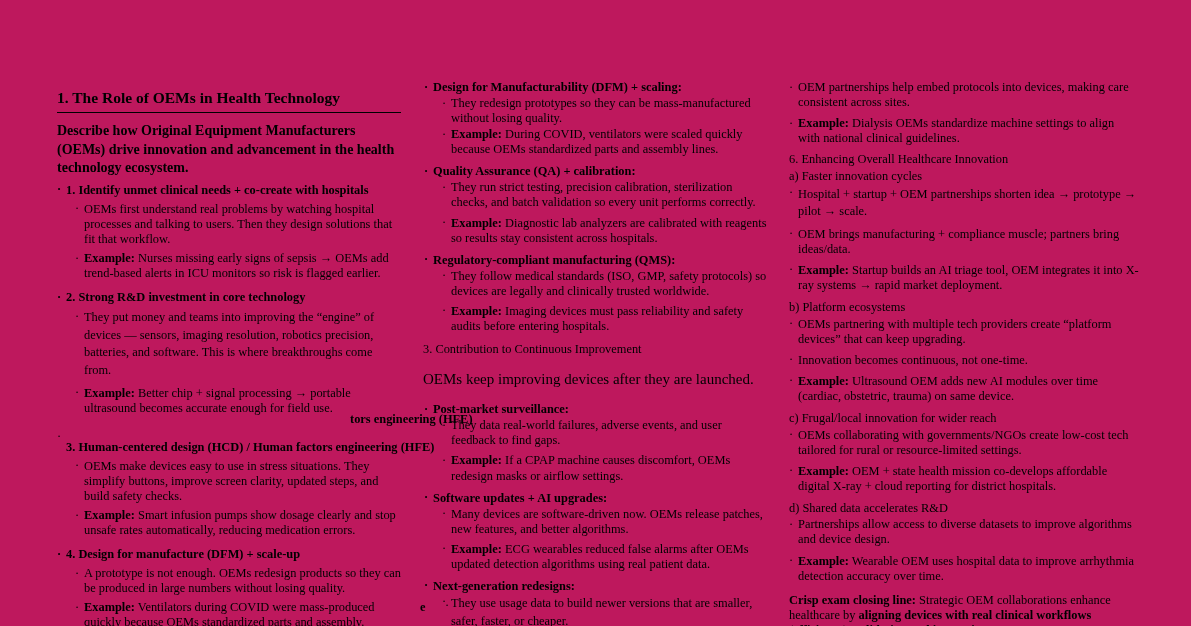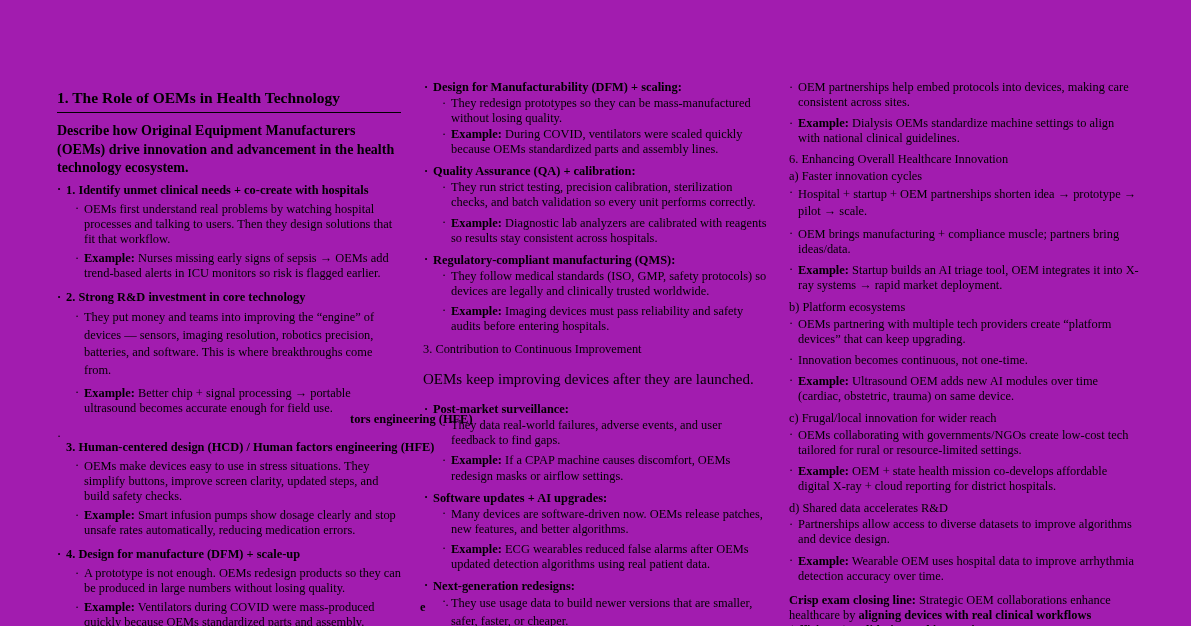--- a/index.html
+++ b/index.html
@@ -11,21 +11,21 @@
   body {
     font-family: "Liberation Serif", "DejaVu Serif", serif;
     color: #000000;
     -webkit-font-smoothing: antialiased;
   }
   #page {
     position: relative;
     width: 1191px;
     height: 626px;
     overflow: hidden;
-    background: #a21caf;
+    background: #be185d;
   }
   .col {
     position: absolute;
     top: 0;
     height: 626px;
   }
   #col1 { left: 57px;  width: 344px; }
   #col2 { left: 424px; width: 344px; }
   #col3 { left: 789px; width: 350px; }
 

